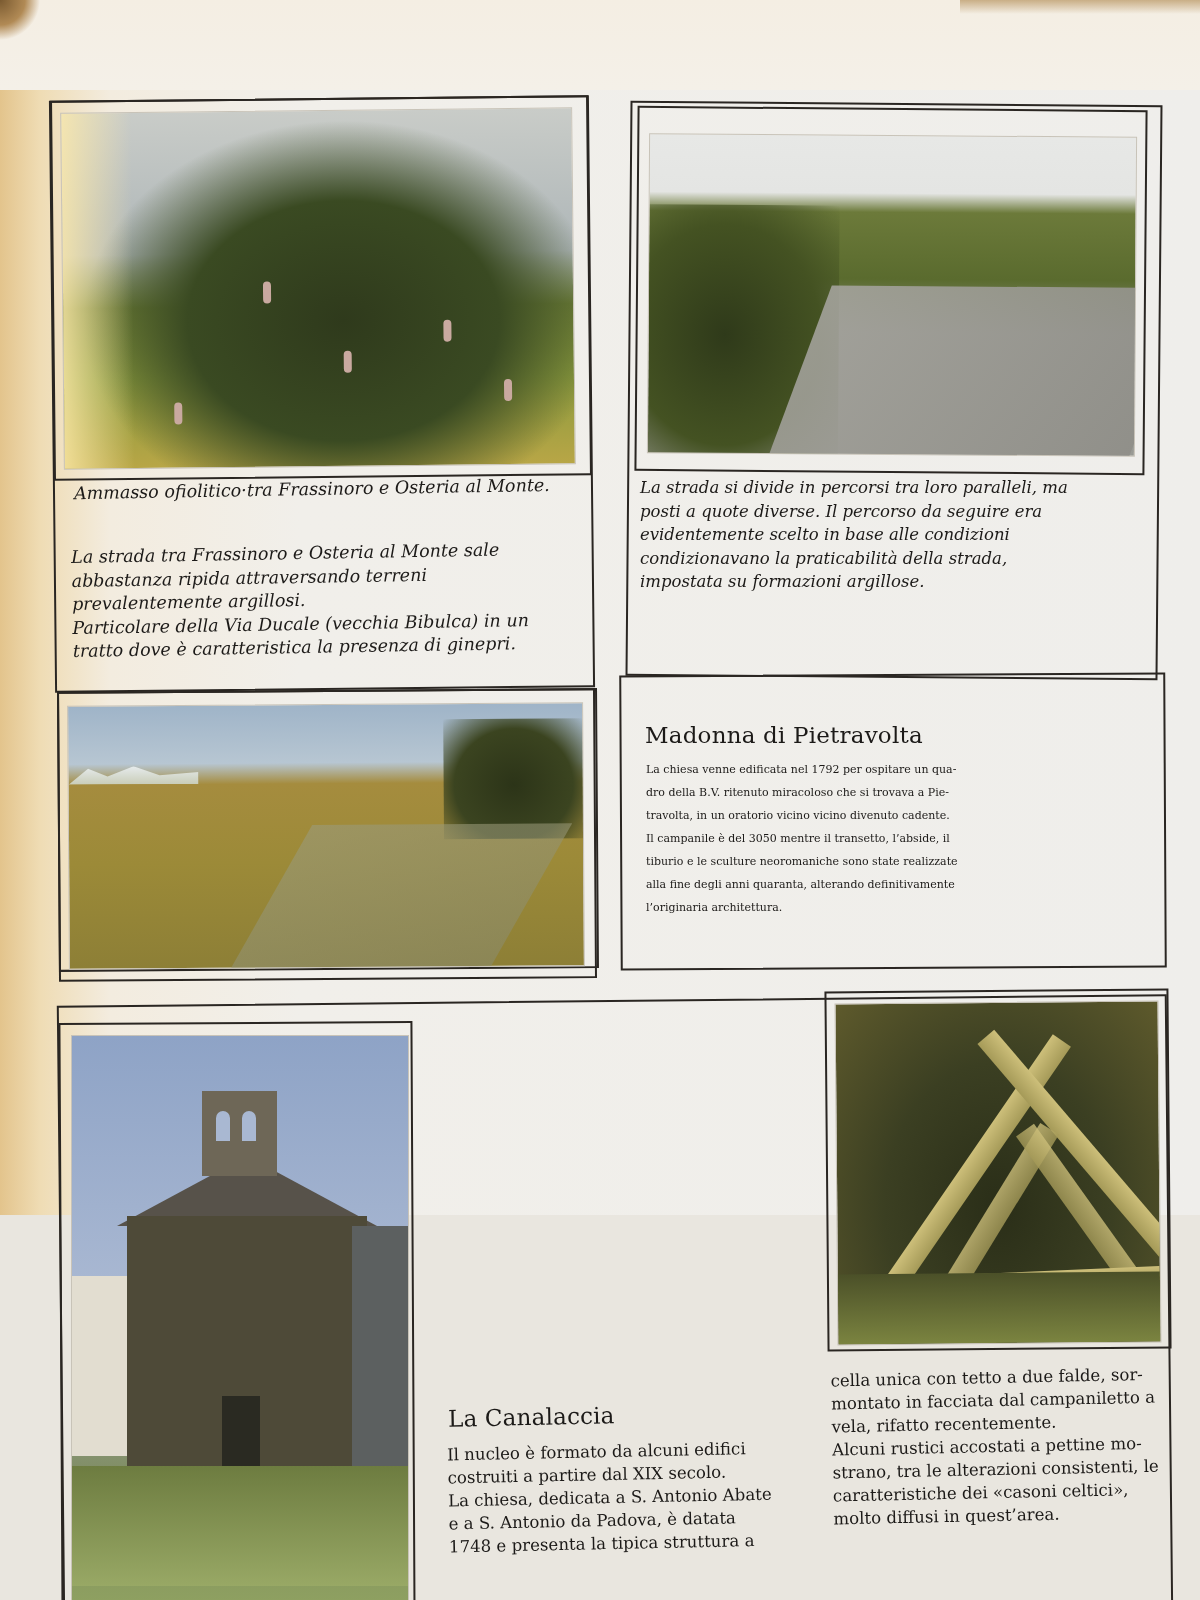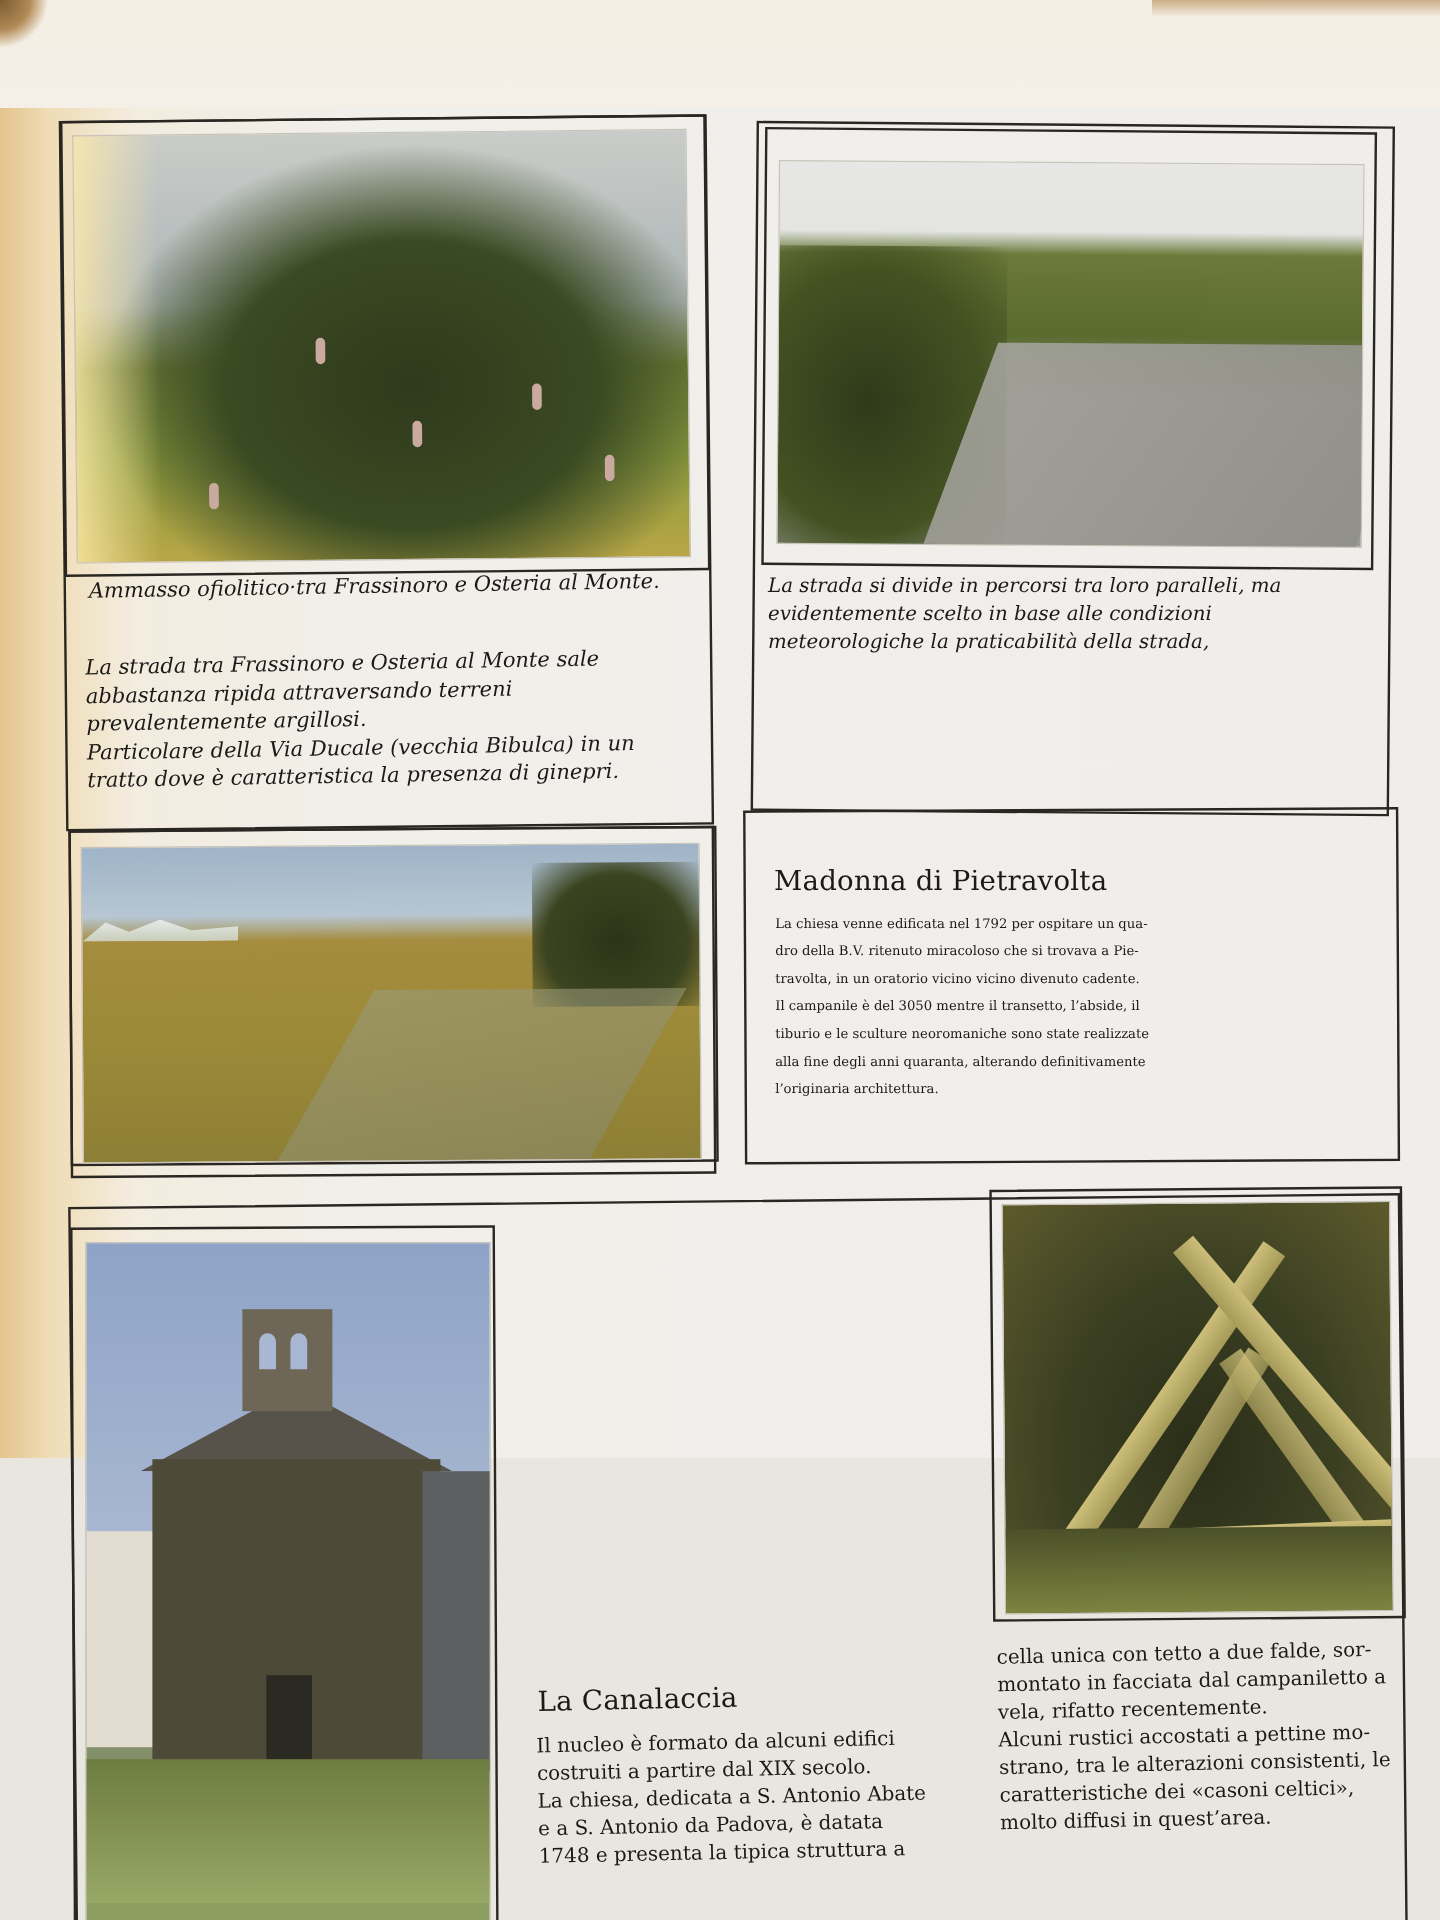--- a/index.html
+++ b/index.html
@@ -102,22 +102,24 @@
   <div class="caption-it" style="left:72px; top:542px; transform:rotate(-1deg);">
     <span class="line">La strada tra Frassinoro e Osteria al Monte sale</span>
     <span class="line">abbastanza ripida attraversando terreni</span>
     <span class="line">prevalentemente argillosi.</span>
     <span class="line">Particolare della Via Ducale (vecchia Bibulca) in un</span>
     <span class="line">tratto dove è caratteristica la presenza di ginepri.</span>
   </div>
 
   <div class="caption-it" style="left:640px; top:476px; font-size:16.5px; line-height:23.5px;">
     <span class="line">La strada si divide in percorsi tra loro paralleli, ma</span>
+    <span class="line">posti a quote diverse. Il percorso da seguire era</span>
     <span class="line">evidentemente scelto in base alle condizioni</span>
-    <span class="line">meteorologiche la praticabilità della strada,</span>
+    <span class="line">condizionavano la praticabilità della strada,</span>
+    <span class="line">impostata su formazioni argillose.</span>
   </div>
 
   <div class="box" style="left:58px; top:690px; width:538px; height:290px; transform:rotate(-0.4deg);"></div>
   <div class="box" style="left:58px; top:690px; width:540px; height:280px; transform:rotate(-0.4deg);"></div>
   <div class="photo p3" style="left:68px; top:704px; width:514px; height:262px; transform:rotate(-0.4deg);">
     <div class="snow"></div>
     <div class="juniper"></div>
     <div class="path"></div>
   </div>
 

